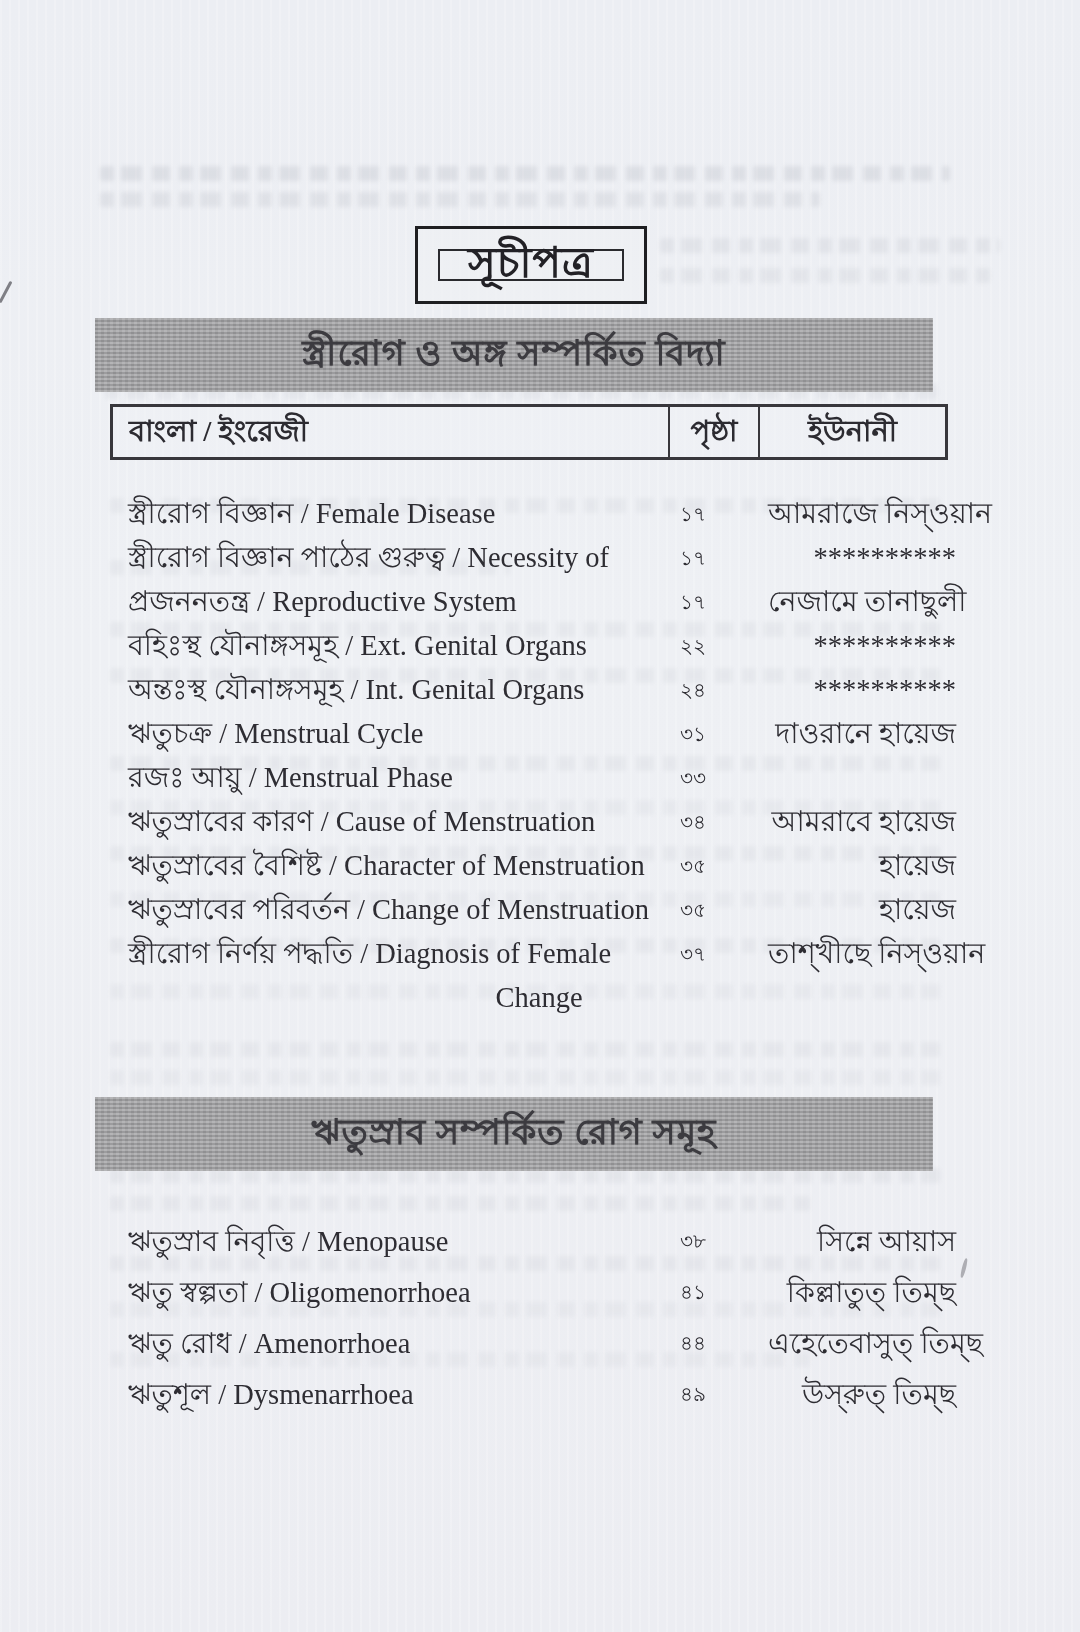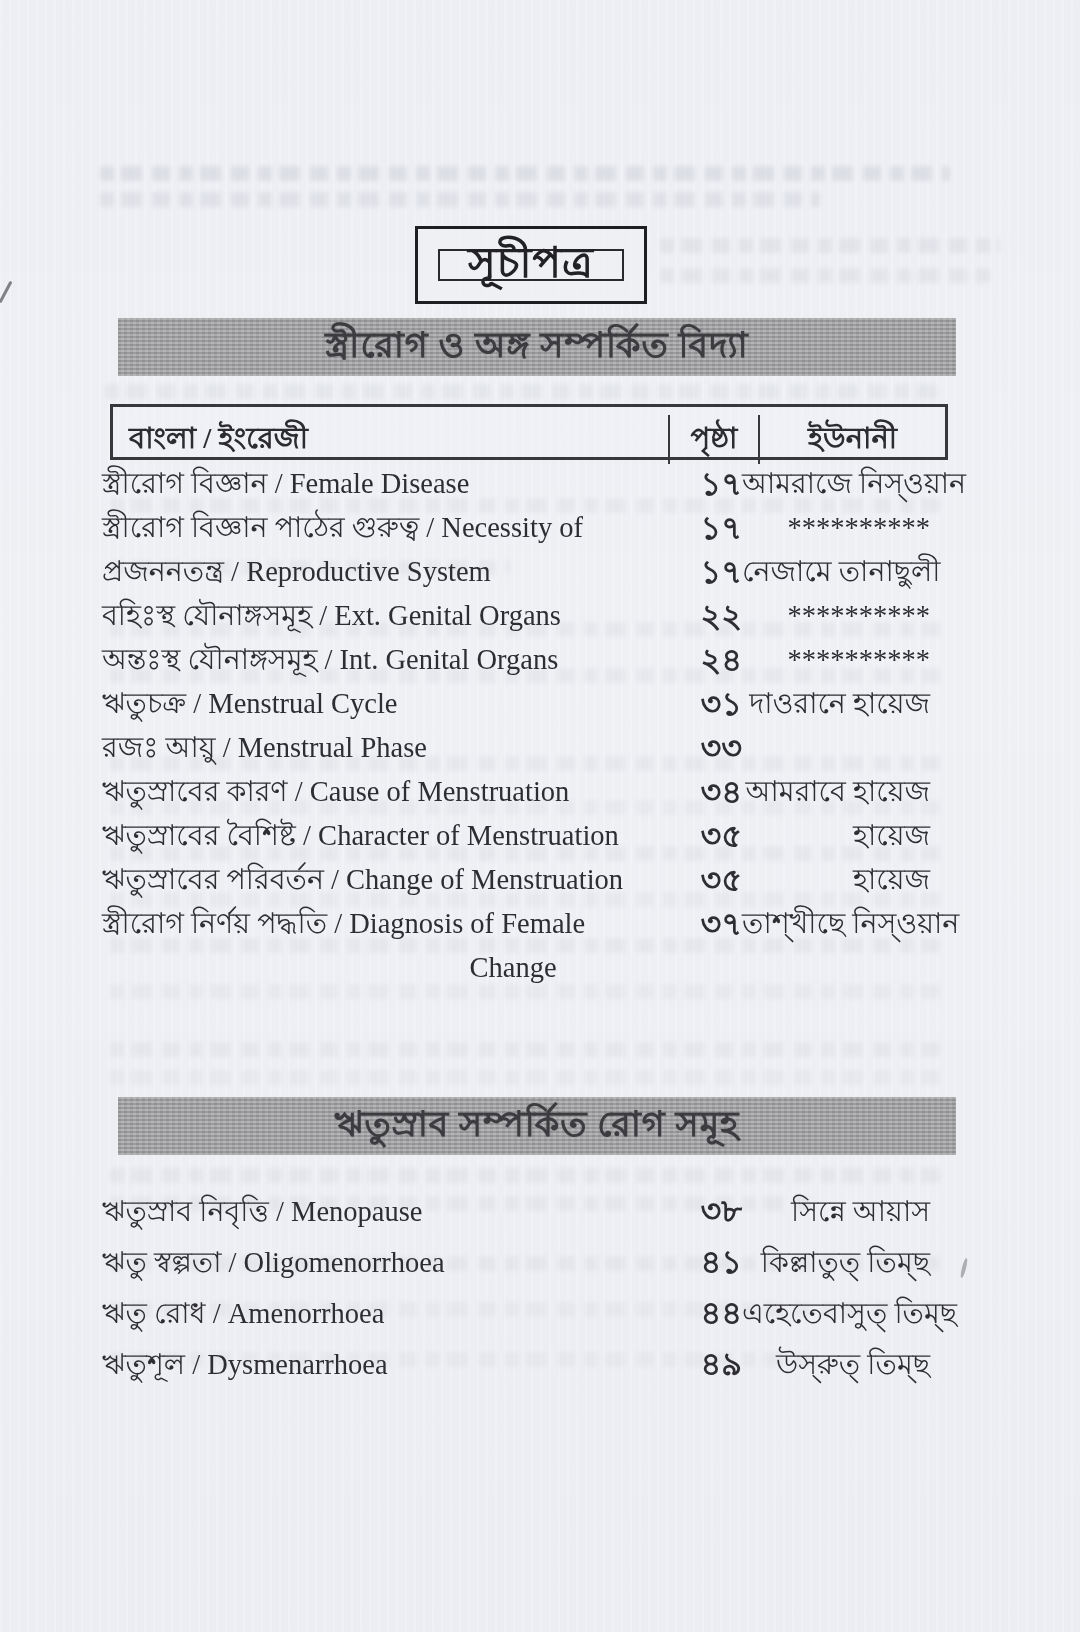--- a/index.html
+++ b/index.html
@@ -27,55 +27,55 @@
     border:3px solid #1f1f22;padding:20px;box-sizing:border-box;background:rgba(238,240,244,.6);
   }
   .title-inner{
     width:100%;height:100%;border:2px solid #2a2a2e;box-sizing:border-box;
     display:flex;align-items:center;justify-content:center;
   }
   .title-text{font-size:42px;font-weight:bold;letter-spacing:1px;color:#222126;}
 
   
   .banner{
-    position:absolute;left:118px;width:838px;height:58px;
+    position:absolute;left:95px;width:838px;height:74px;
     background-color:#a4a4a6;
     background-image:
       repeating-linear-gradient(0deg, rgba(255,255,255,.14) 0 2px, rgba(0,0,0,.08) 2px 4px),
       repeating-linear-gradient(90deg, rgba(0,0,0,.05) 0 3px, rgba(255,255,255,.05) 3px 6px);
     display:flex;align-items:center;justify-content:center;
   }
   .banner-1{top:318px;}
   .banner-2{top:1097px;}
   .banner-text{
     font-size:35px;font-weight:bold;color:#3c3b40;letter-spacing:1px;
     text-shadow:0 0 1px rgba(60,60,60,.6);
   }
 
   
   .thead{
     position:absolute;left:110px;top:404px;width:838px;height:56px;
     border:3px solid #38373c;box-sizing:border-box;
     display:grid;grid-template-columns:557px 90px auto;
     background:rgba(240,241,245,.5);
   }
-  .thead .cell{display:flex;align-items:center;font-size:29px;font-weight:bold;color:#2c2b31;margin-top:8px;}
+  .thead .cell{display:flex;align-items:center;font-size:29px;font-weight:bold;color:#2c2b31;}
   .thead .c-title{padding-left:16px;justify-content:flex-start;border-right:2px solid #38373c;}
   .thead .c-page{justify-content:center;border-right:2px solid #38373c;}
   .thead .c-unani{justify-content:center;}
 
   
-  .rows{position:absolute;left:94px;width:838px;}
+  .rows{position:absolute;left:120px;width:838px;margin-top:30px;}
   .rows-1{top:462px;}
   .rows-2{top:1186px;}
   .row{display:grid;grid-template-columns:560px 88px 190px;}
   .rows-1 .row{line-height:44px;}
   .rows-2 .row{line-height:51px;}
   .cell-title{font-size:28.5px;padding-left:8px;white-space:nowrap;}
-  .cell-page{font-size:32px;text-align:right;font-weight:bold;}
+  .cell-page{font-size:20px;text-align:left;}
   .cell-unani{font-size:28.5px;text-align:right;padding-right:2px;white-space:nowrap;}
   .cell-title2{grid-column:1 / -1;text-align:center;font-size:28.5px;}
   .rows-1 .cell-title2{line-height:44px;}
 
   
   .mark-slash{
     position:absolute;left:4px;top:280px;width:3px;height:24px;background:#5a5a60;
     transform:rotate(28deg);border-radius:2px;opacity:.75;
   }
   .mark-right{

